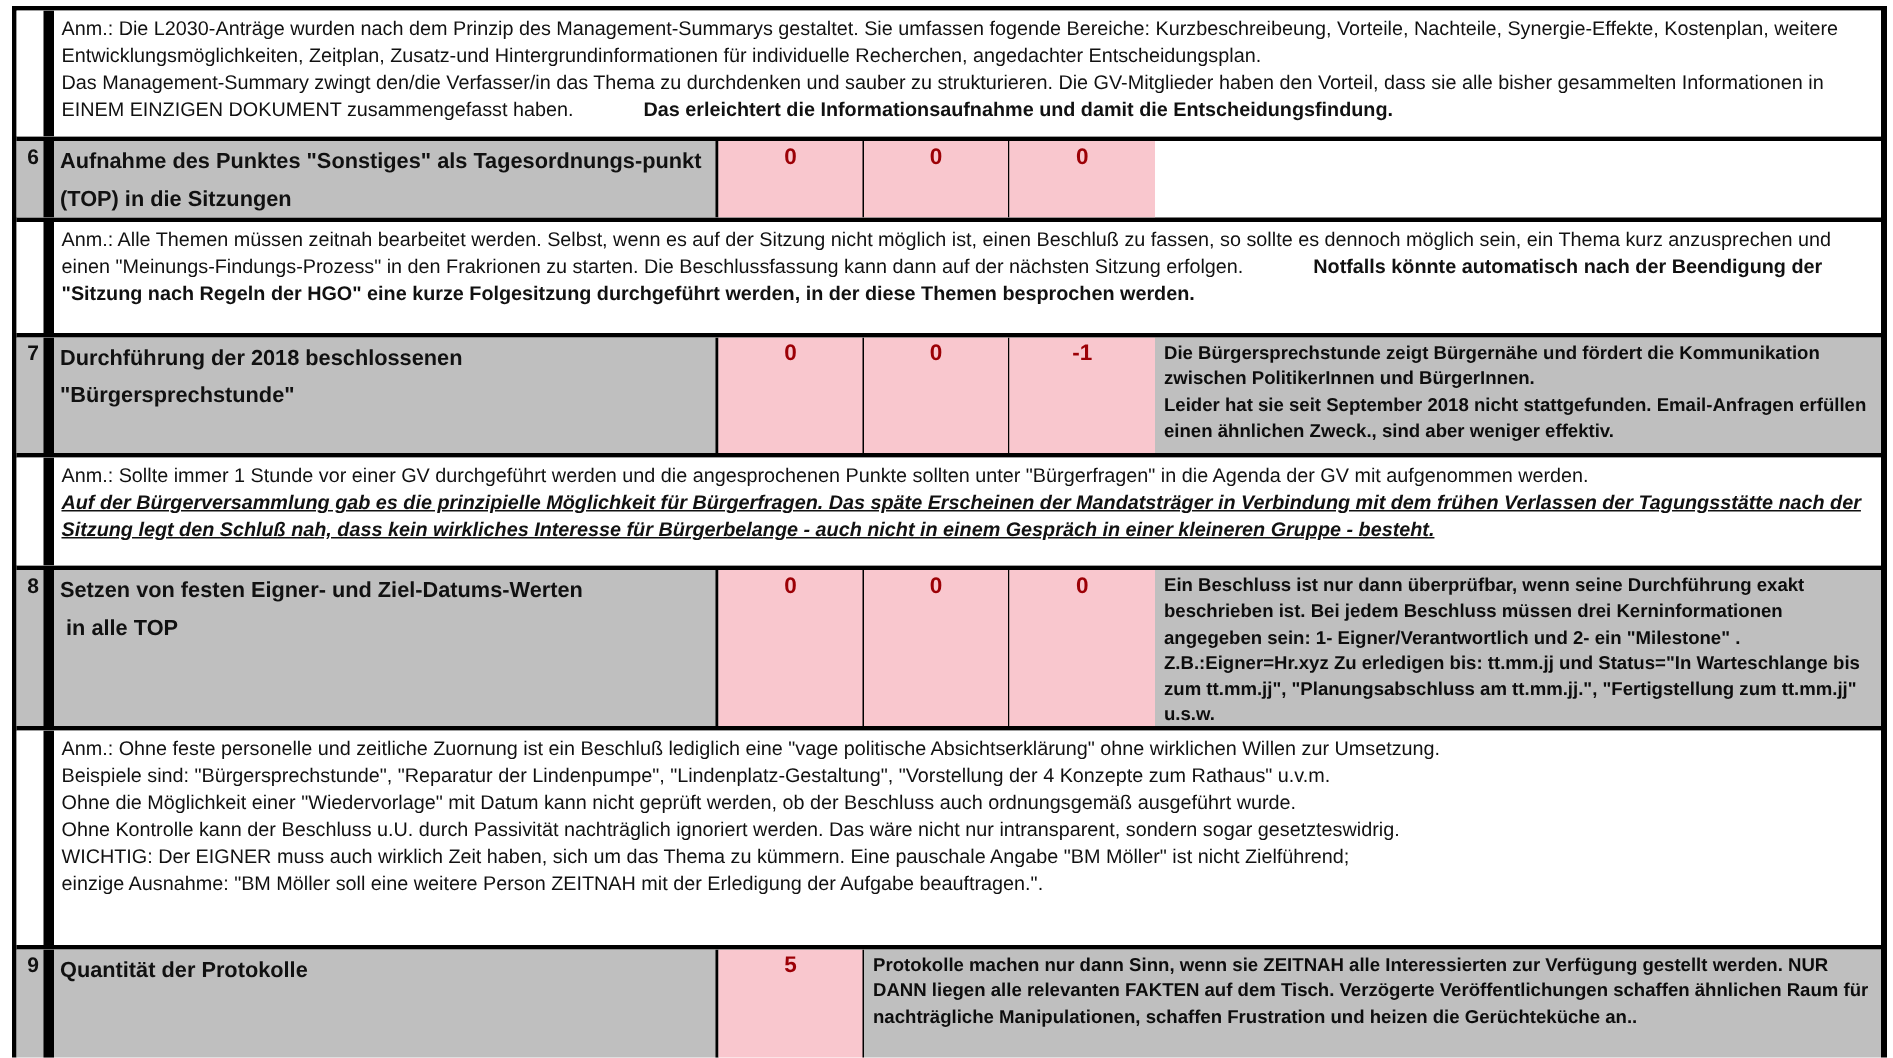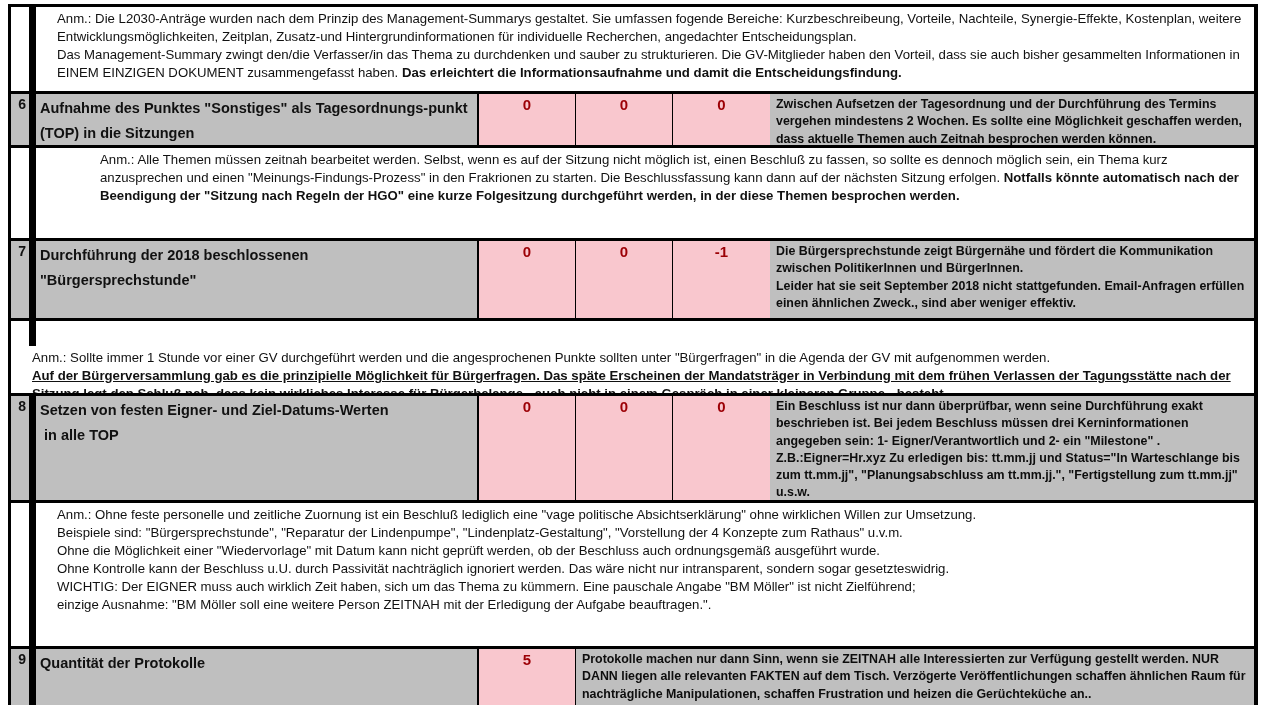--- a/index.html
+++ b/index.html
@@ -15,48 +15,47 @@
   .num.white { background: #fff; }
   .title { width: 443px; flex: 0 0 443px; background: #BFBFBF; border-right: 2px solid #000;
     font-weight: bold; font-size: 14.5px; line-height: 25px; padding: 2px 2px 0 4px;
     white-space: pre-wrap; overflow: hidden; }
   .score { width: 97px; flex: 0 0 97px; background: #F9C7CE; border-right: 1px solid #000;
     color: #9C0006; font-weight: bold; font-size: 15px; text-align: center; padding-top: 2px; }
   .score.last { width: 97px; flex: 0 0 97px; border-right: none; }
   .comment { flex: 1; background: #BFBFBF; font-weight: bold; font-size: 12.4px;
     line-height: 17.3px; padding: 2px 5px 0 6px; overflow: hidden; color: #0d0d0d; }
   .note-cell { flex: 1; background: #fff; font-size: 13.2px; line-height: 18px;
-    padding: 3px 8px 0 21px; overflow: hidden; }
-  .b { font-weight: bold; }
-  .biu { font-weight: bold; text-decoration: underline; }
-  .h87 { height: 87px; } .h54 { height: 54px; } .h77 { height: 93px; gap: 43px; }
-  .h80 { height: 80px; } .h75 { height: 75px; flex-direction: column; } .h107 { height: 107px; }
+    padding: 3px 8px 0 5px; overflow: hidden; }
+  .b { font-weight: bold; margin-left: 43px; }
+  .biu { font-weight: bold; font-style: italic; text-decoration: underline; }
+  .h87 { height: 87px; } .h54 { height: 54px; } .h77 { height: 77px; }
+  .h80 { height: 80px; } .h75 { height: 75px; } .h107 { height: 107px; }
   .h115 { height: 146px; } .h96 { height: 96px; border-bottom: 3px solid #000; }
 </style>
 </head>
 <body>
 
 <div class="page">
   <div class="sheet">
 
     <div class="band h87">
       <div class="num white"></div>
       <div class="note-cell">
         <span>Anm.: Die L2030-Anträge wurden nach dem Prinzip des Management-Summarys gestaltet. Sie umfassen fogende Bereiche: Kurzbeschreibeung, Vorteile, Nachteile, Synergie-Effekte, Kostenplan, weitere Entwicklungsmöglichkeiten, Zeitplan, Zusatz-und Hintergrundinformationen für individuelle Recherchen, angedachter Entscheidungsplan.</span><br>
-        <span>Das Management-Summary zwingt den/die Verfasser/in das Thema zu durchdenken und sauber zu strukturieren. Die GV-Mitglieder haben den Vorteil, dass sie auch bisher gesammelten Informationen in EINEM EINZIGEN DOKUMENT zusammengefasst haben. </span><span class="b">Das erleichtert die Informationsaufnahme und damit die Entscheidungsfindung.</span>
+        <span>Das Management-Summary zwingt den/die Verfasser/in das Thema zu durchdenken und sauber zu strukturieren. Die GV-Mitglieder haben den Vorteil, dass sie alle bisher gesammelten Informationen in EINEM EINZIGEN DOKUMENT zusammengefasst haben. </span><span class="b">Das erleichtert die Informationsaufnahme und damit die Entscheidungsfindung.</span>
       </div>
     </div>
 
     <div class="band h54">
       <div class="num gray">6</div>
       <div class="title">Aufnahme des Punktes "Sonstiges" als Tagesordnungs-punkt<br>(TOP) in die Sitzungen</div>
       <div class="score">0</div>
       <div class="score">0</div>
       <div class="score last">0</div>
-      <div class="comment">Zwischen Aufsetzen der Tagesordnung und der Durchführung des Termins vergehen mindestens 2 Wochen. Es sollte eine Möglichkeit geschaffen werden, dass aktuelle Themen auch Zeitnah besprochen werden können.</div>
     </div>
 
     <div class="band h77">
       <div class="num white"></div>
       <div class="note-cell">
         <span>Anm.: Alle Themen müssen zeitnah bearbeitet werden. Selbst, wenn es auf der Sitzung nicht möglich ist, einen Beschluß zu fassen, so sollte es dennoch möglich sein, ein Thema kurz anzusprechen und einen "Meinungs-Findungs-Prozess" in den Frakrionen zu starten. Die Beschlussfassung kann dann auf der nächsten Sitzung erfolgen. </span><span class="b">Notfalls könnte automatisch nach der Beendigung der "Sitzung nach Regeln der HGO" eine kurze Folgesitzung durchgeführt werden, in der diese Themen besprochen werden.</span><br>
       </div>
     </div>
 
     <div class="band h80">

